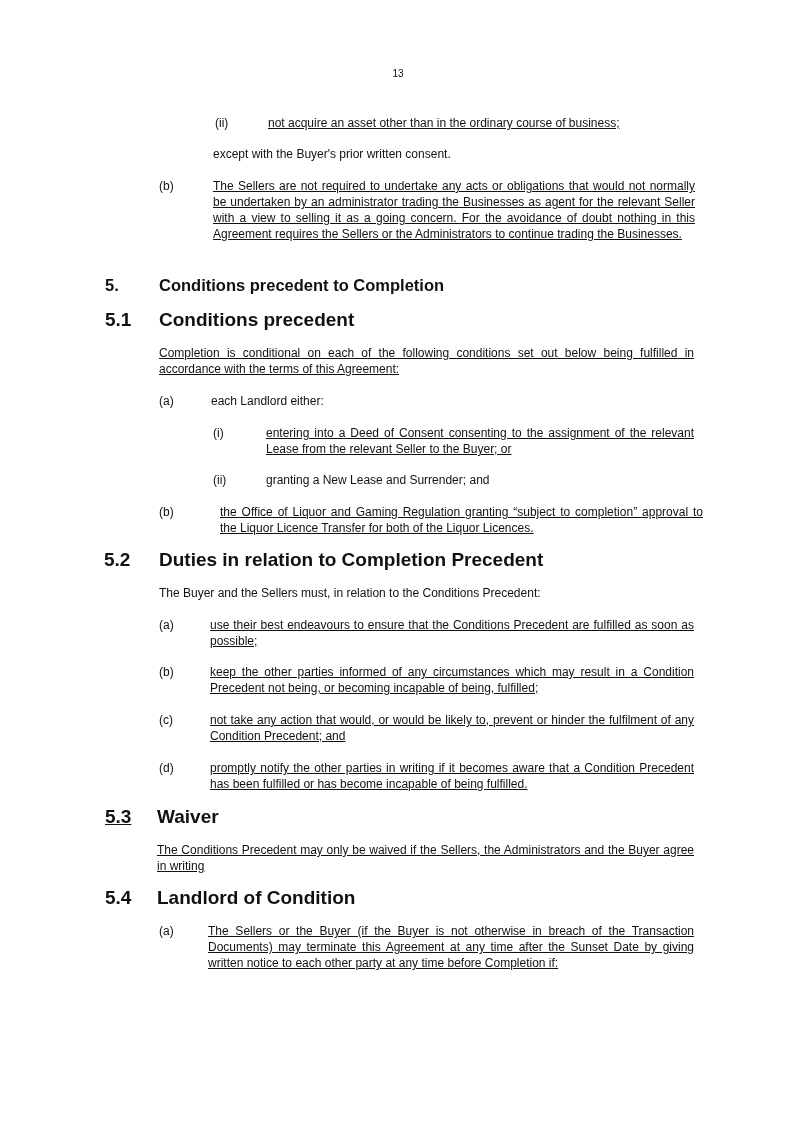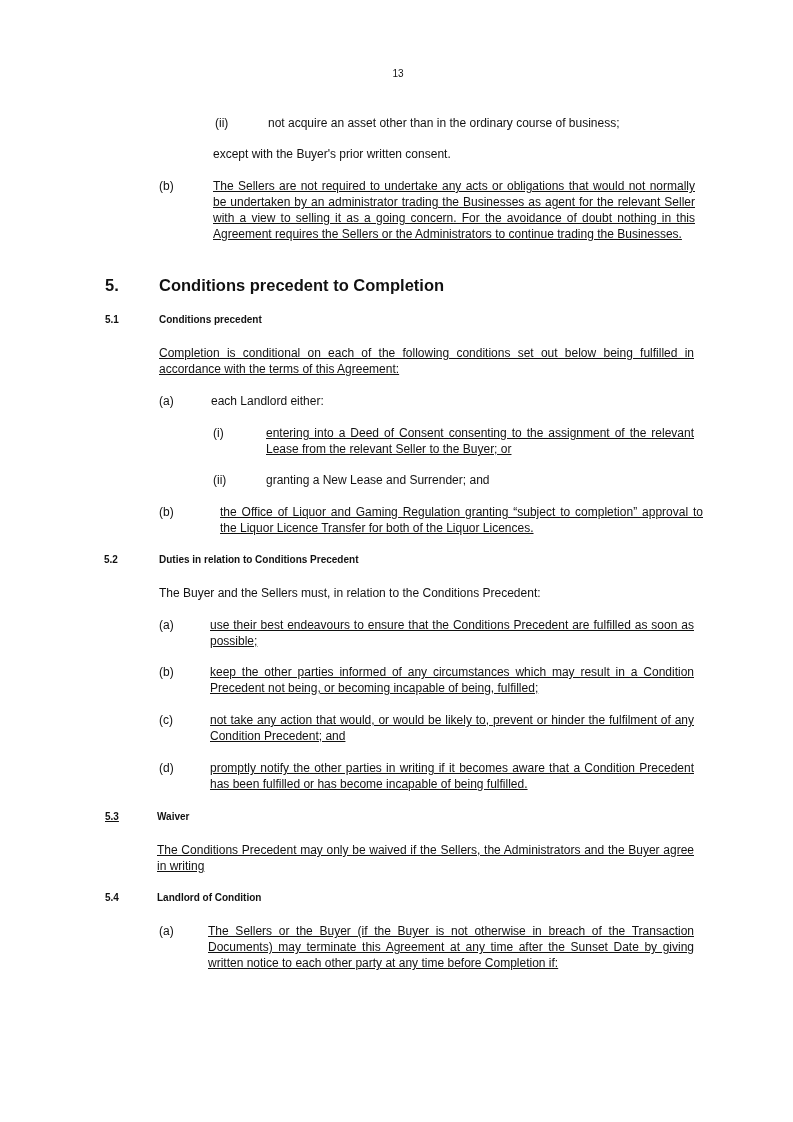--- a/index.html
+++ b/index.html
@@ -2,32 +2,32 @@
 <html><head>
   <meta charset="utf-8">
   <style>
     html, body { margin: 0; padding: 0; background: #ffffff; }
     body { width: 793px; height: 1122px; position: relative; overflow: hidden;
            font-family: "Liberation Sans", sans-serif; color: #111; }
     .abs { position: absolute; }
     .txt { font-size: 12px; line-height: 16px; }
     .just { text-align: justify; text-align-last: left; text-decoration: underline; }
     .h1 { font-size: 16.5px; font-weight: bold; line-height: 20px; }
-    .h2 { font-size: 10px; font-weight: bold; line-height: 18px; }
+    .h2 { font-size: 19px; font-weight: bold; line-height: 18px; }
     .pagenum { font-size: 10px; }
   </style>
 </head>
 <body>
 
 <div>
 
   <div class="abs pagenum" style="left:386px; top:68px; width:24px; text-align:center;">13</div>
 
   <div class="abs txt" style="left:215px; top:115px;">(ii)</div>
-  <div class="abs txt" style="left:268px; top:115px; width:430px;">not acquire an asset other than in the ordinary course of business;</div>
+  <div class="abs txt" style="left:268px; top:115px; width:430px;text-decoration:underline;">not acquire an asset other than in the ordinary course of business;</div>
 
   <div class="abs txt" style="left:213px; top:146px;">except with the Buyer's prior written consent.</div>
 
   <div class="abs txt" style="left:159px; top:178px;">(b)</div>
   <div class="abs txt just" style="left:213px; top:178px; width:482px;">The Sellers are not required to undertake any acts or obligations that would not normally be undertaken by an administrator trading the Businesses as agent for the relevant Seller with a view to selling it as a going concern.  For the avoidance of doubt nothing in this Agreement requires the Sellers or the Administrators to continue trading the Businesses.</div>
 
   <div class="abs h1" style="left:105px; top:275px;">5.</div>
   <div class="abs h1" style="left:159px; top:275px;">Conditions precedent to Completion</div>
 
   <div class="abs h2" style="left:105px; top:311px;">5.1</div>
@@ -41,21 +41,21 @@
   <div class="abs txt" style="left:213px; top:425px;">(i)</div>
   <div class="abs txt just" style="left:266px; top:425px; width:428px;">entering into a Deed of Consent consenting to the assignment of the relevant Lease from the relevant Seller to the Buyer; or</div>
 
   <div class="abs txt" style="left:213px; top:472px;">(ii)</div>
   <div class="abs txt" style="left:266px; top:472px;">granting a New Lease and Surrender; and</div>
 
   <div class="abs txt" style="left:159px; top:504px;">(b)</div>
   <div class="abs txt just" style="left:220px; top:504px; width:483px;">the Office of Liquor and Gaming Regulation granting “subject to completion” approval to the Liquor Licence Transfer for both of the Liquor Licences.</div>
 
   <div class="abs h2" style="left:104px; top:551px;">5.2</div>
-  <div class="abs h2" style="left:159px; top:551px;">Duties in relation to Conditions Precedent</div>
+  <div class="abs h2" style="left:159px; top:551px;">Duties in relation to Completion Precedent</div>
 
   <div class="abs txt" style="left:159px; top:585px;">The Buyer and the Sellers must, in relation to the Conditions Precedent:</div>
 
   <div class="abs txt" style="left:159px; top:617px;">(a)</div>
   <div class="abs txt just" style="left:210px; top:617px; width:484px;">use their best endeavours to ensure that the Conditions Precedent are fulfilled as soon as possible;</div>
 
   <div class="abs txt" style="left:159px; top:664px;">(b)</div>
   <div class="abs txt just" style="left:210px; top:664px; width:484px;">keep the other parties informed of any circumstances which may result in a Condition Precedent not being, or becoming incapable of being, fulfilled;</div>
 
   <div class="abs txt" style="left:159px; top:712px;">(c)</div>

